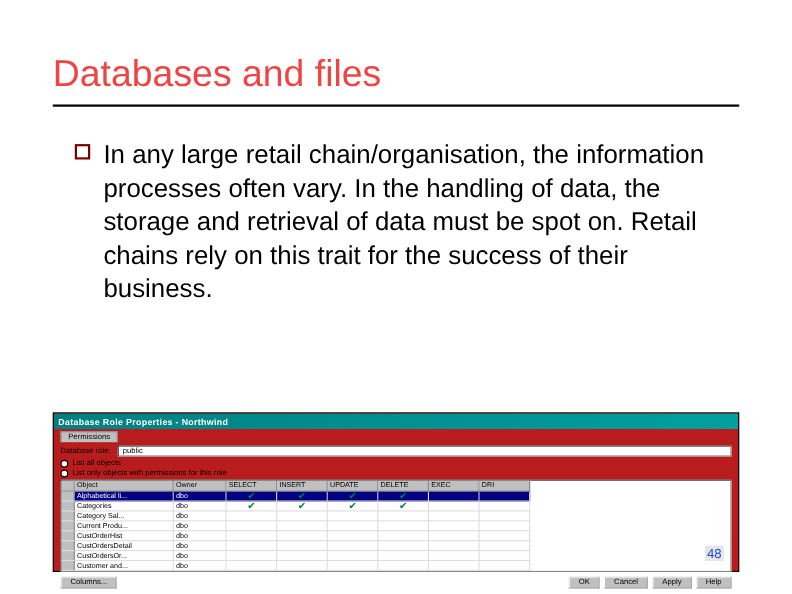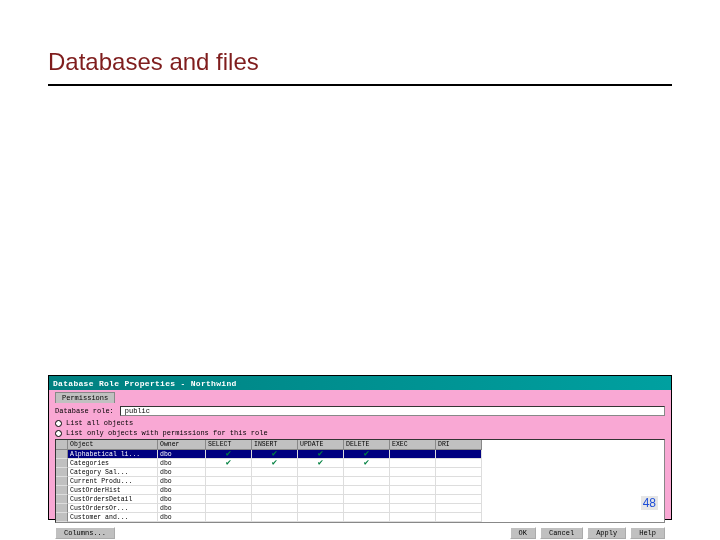--- a/index.html
+++ b/index.html
@@ -8,23 +8,23 @@
   height: 540px;
   background: #fff;
   font-family: Verdana, Geneva, sans-serif;
   position: relative;
   overflow: hidden;
 }
 .slide {
   padding: 48px 48px 0 48px;
 }
 .title {
-  font-size: 24px;
+  font-size: 34px;
   font-weight: normal;
-  color: #7f1d1d;
+  color: #ef4444;
   margin-bottom: 8px;
   font-family: Verdana, sans-serif;
 }
 .title-underline {
   border-bottom: 2px solid #000;
   margin-bottom: 28px;
 }
 .bullet-block {
   display: flex;
   gap: 12px;
@@ -42,23 +42,23 @@
   line-height: 1.3;
   color: #000;
   font-family: Verdana, sans-serif;
 }
 .dialog-image {
   position: absolute;
   left: 48px;
   right: 48px;
   bottom: 20px;
   height: 145px;
-  background: #f9a8d4;
+  background: #b91c1c;
   border: 1px solid #000;
-  font-family: Liberation Mono, monospace;
+  font-family: Liberation Sans, sans-serif;
 }
 .dialog-titlebar {
   height: 14px;
   background: linear-gradient(to right, #008080, #00a0a0);
   color: #fff;
   font-size: 8px;
   padding: 1px 4px;
   display: flex;
   align-items: center;
   font-weight: bold;
@@ -155,20 +155,24 @@
   background: rgba(192,192,192,0.4);
   padding: 0 2px;
 }
 </style>
 </head>
 <body>
 
 <div class="slide">
   <h1 class="title">Databases and files</h1>
   <div class="title-underline"></div>
+  <div class="bullet-block">
+    <div class="bullet-marker"></div>
+    <div class="bullet-text">In any large retail chain/organisation, the information processes often vary. In the handling of data, the storage and retrieval of data must be spot on. Retail chains rely on this trait for the success of their business.</div>
+  </div>
 </div>
 
 <div class="dialog-image">
   <div class="dialog-titlebar">
     <span>Database Role Properties - Northwind</span>
   </div>
   <div class="dialog-body">
     <div class="tab-row">
       <div class="tab">Permissions</div>
     </div>

